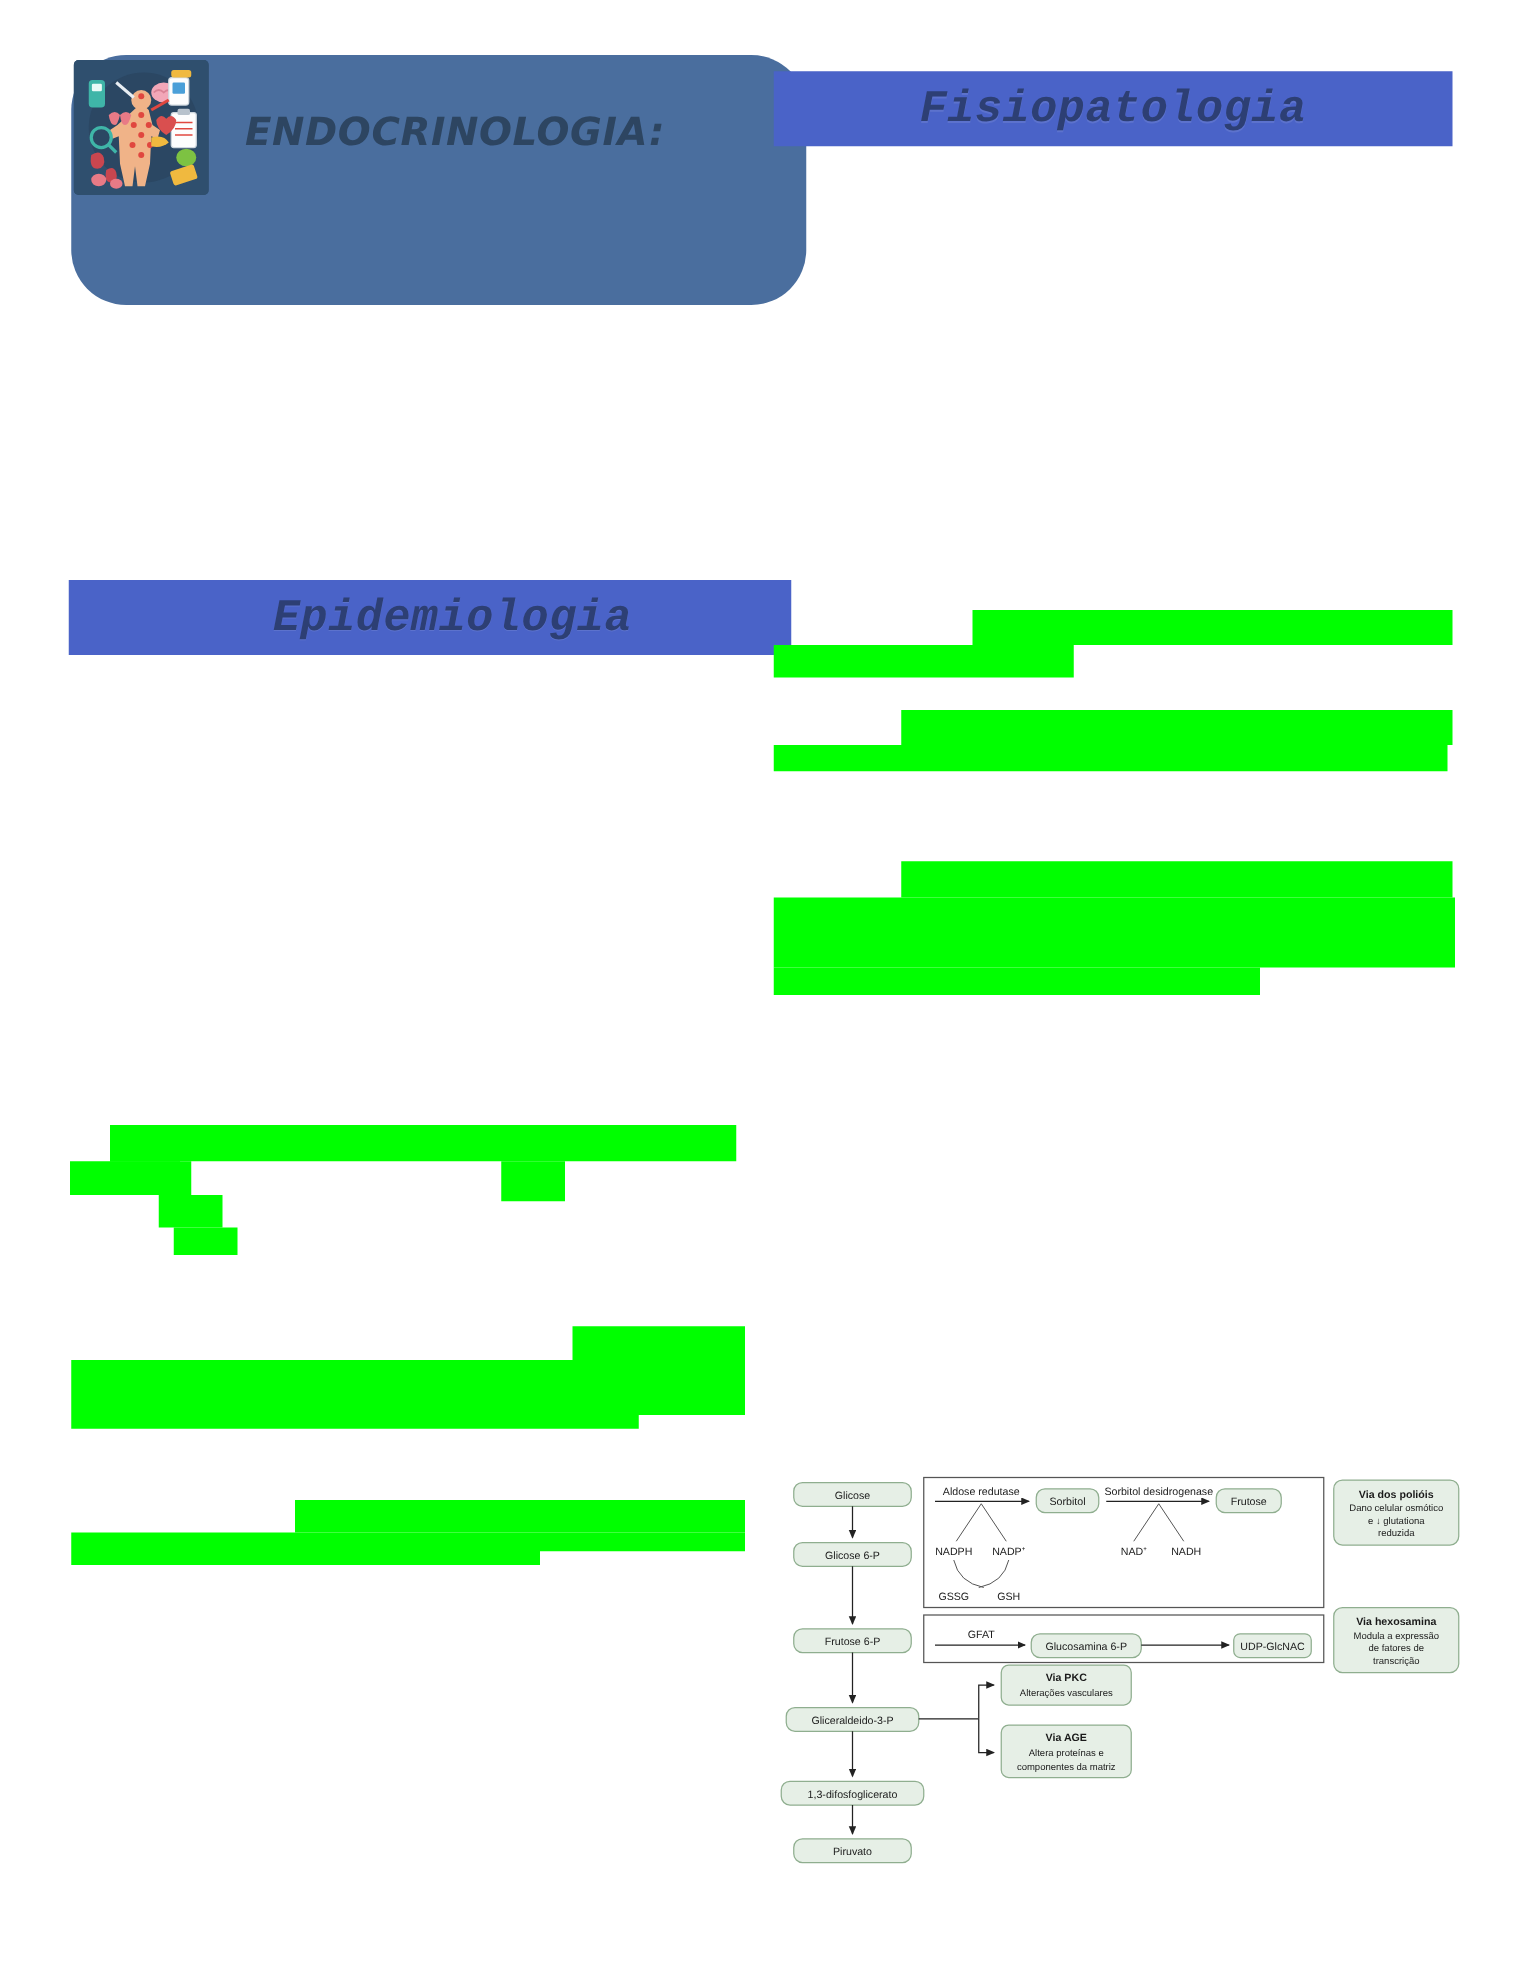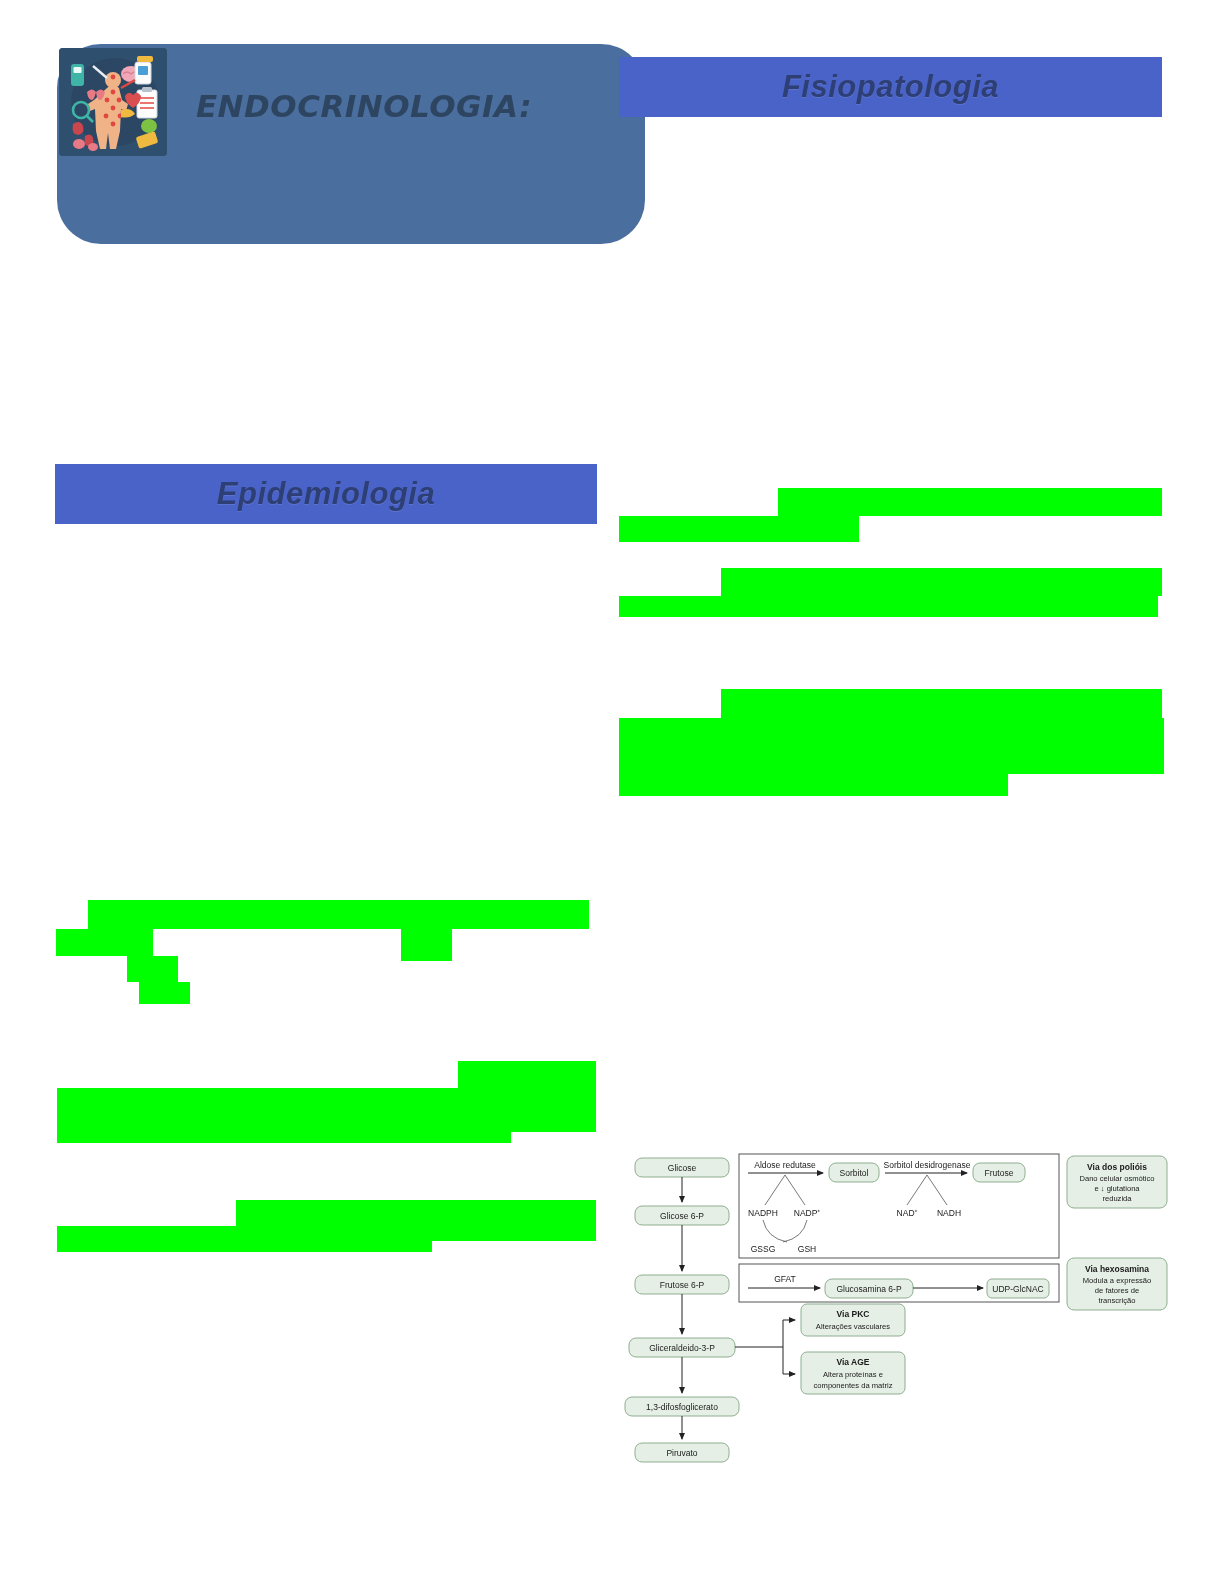--- a/index.html
+++ b/index.html
@@ -54,37 +54,37 @@
   #title-text .l2 { display: block; }
 
   
   .section-bar {
     background: #4a63c8;
     display: flex;
     align-items: center;
     justify-content: center;
   }
   .section-bar span {
-    font-family: Liberation Sans, sans-serif;
+    font-family: Liberation Mono, monospace;
     font-style: italic;
     font-weight: 700;
-    font-size: 31px;
+    font-size: 36px;
     color: #2d3f74;
     letter-spacing: 0.5px;
     text-shadow: 0 1px 0 rgba(255,255,255,0.10);
   }
   #bar-fisiopatologia { left: 619px; top: 57px; width: 543px; height: 60px; }
-  #bar-epidemiologia  { left: 55px;  top: 464px; width: 542px; height: 60px; }
+  #bar-epidemiologia  { left: 55px;  top: 464px; width: 542px; height: 60px; padding-left: 36px; }
 
   
   .hl { background: #00ff00; position: absolute; }
 
   
   #pathway {
-    left: 615px; top: 1148px;
+    left: 615px; top: 1176px;
     width: 560px; height: 320px;
   }
   #pathway svg { display: block; }
 </style>
 </head>
 <body>
 
 <div class="abs" id="title-banner">
   <div id="title-thumb">
     <svg viewBox="0 0 108 108" xmlns="http://www.w3.org/2000/svg" aria-hidden="true">

